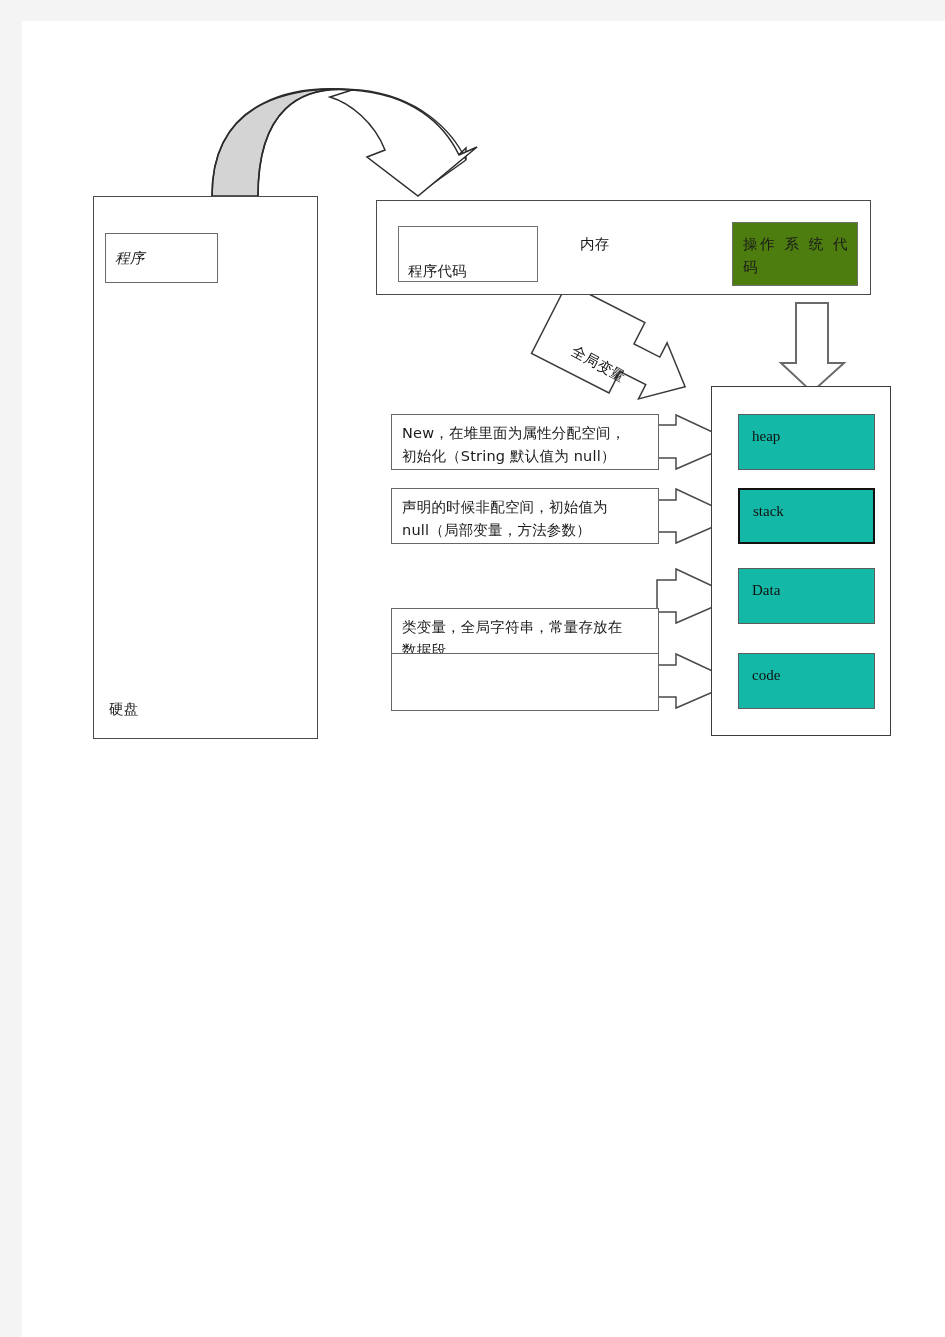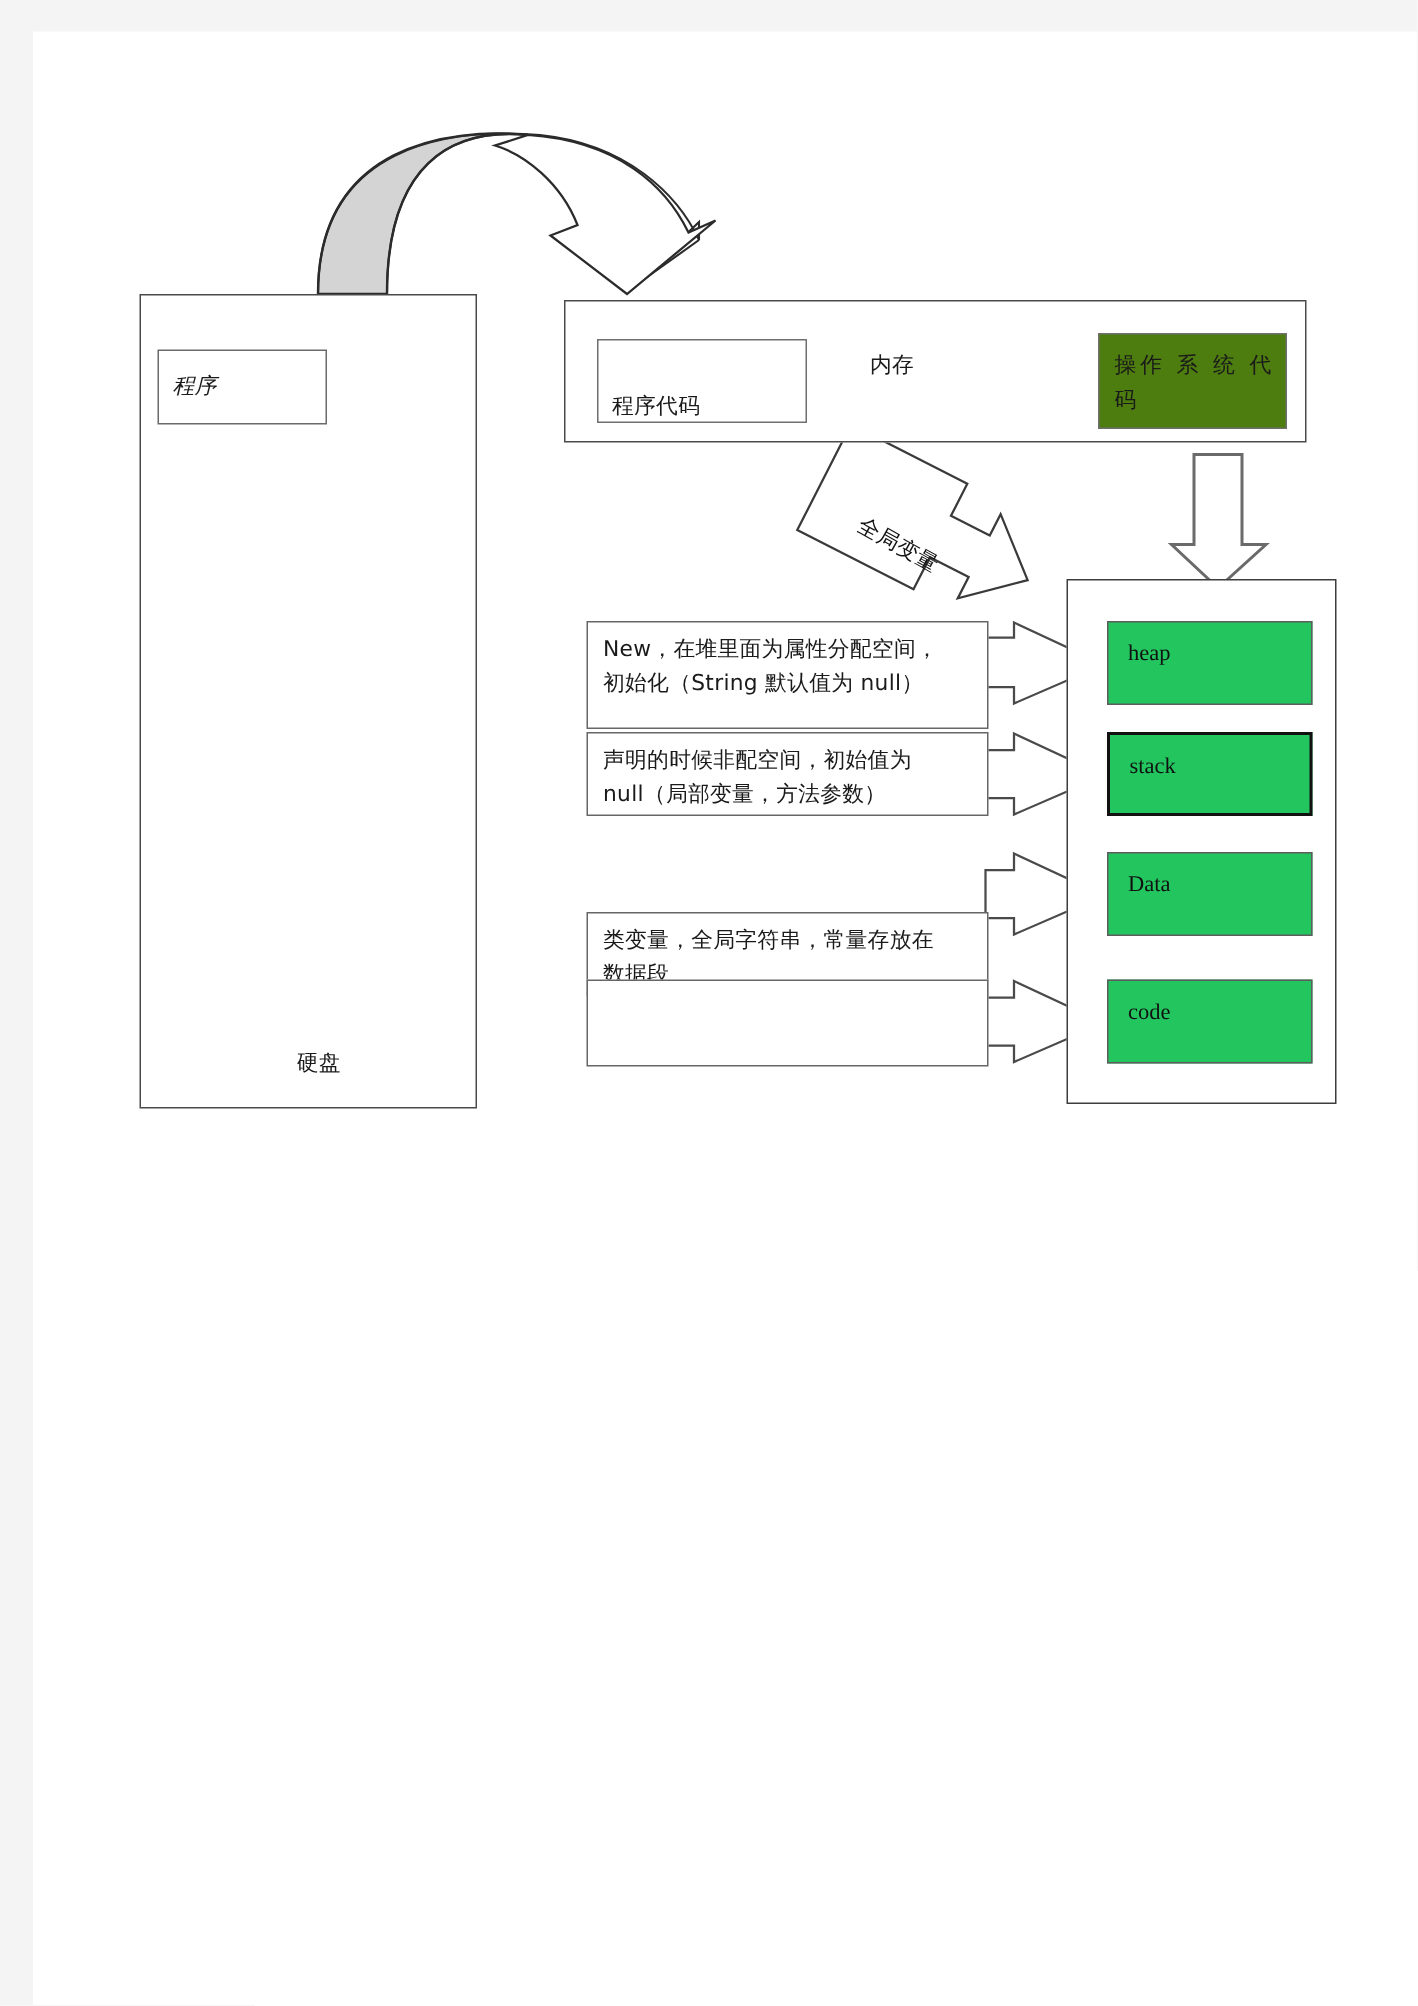--- a/index.html
+++ b/index.html
@@ -55,23 +55,22 @@
     border: 1.6px solid #6b6b6b;
     box-sizing: border-box;
     background: #fff;
   }
   #program-box span {
     position: absolute;
     left: 9px; top: 13px; font-style: italic;
   }
   #disk-label {
     position: absolute;
-    left: 88px; top: 698px;
+    left: 109px; top: 698px;
     width: 249px;
-    text-align: center;
   }
   
   #memory-box {
     position: absolute;
     left: 376px; top: 200px;
     width: 495px; height: 95px;
     border: 1.4px solid #4a4a4a;
     box-sizing: border-box;
     background: #fff;
   }
@@ -115,21 +114,21 @@
     box-sizing: border-box;
     background: #fff;
   }
   .region {
     position: absolute;
     left: 738px;
     width: 137px;
     height: 56px;
     border: 1.6px solid #5d5d5d;
     box-sizing: border-box;
-    background: #22c55e;
+    background: #14b8a6;
   }
   .region > span {
     position: absolute;
     left: 13px; top: 13px;
     font-size: 15px;
     color: #111;
   }
   #region-heap  { top: 414px; }
   #region-stack { top: 488px; border: 2.2px solid #111; }
   #region-data  { top: 568px; }
@@ -151,21 +150,21 @@
     background: #fff;
   }
   .note .txt {
     position: absolute;
     left: 11px;
     top: 8px;
     width: 250px;
     font-size: 14.5px;
     line-height: 1.62;
   }
-  #note1 { top: 414px; height: 72px; }
+  #note1 { top: 414px; height: 56px; }
   #note2 { top: 488px; height: 56px; }
   #note3 { top: 568px; height: 56px; margin-top: 40px; }
   #note4 { top: 653px; height: 58px; }
   
   #overlay {
     position: absolute;
     left: 0; top: 0;
     width: 945px; height: 1337px;
     pointer-events: none;
   }

